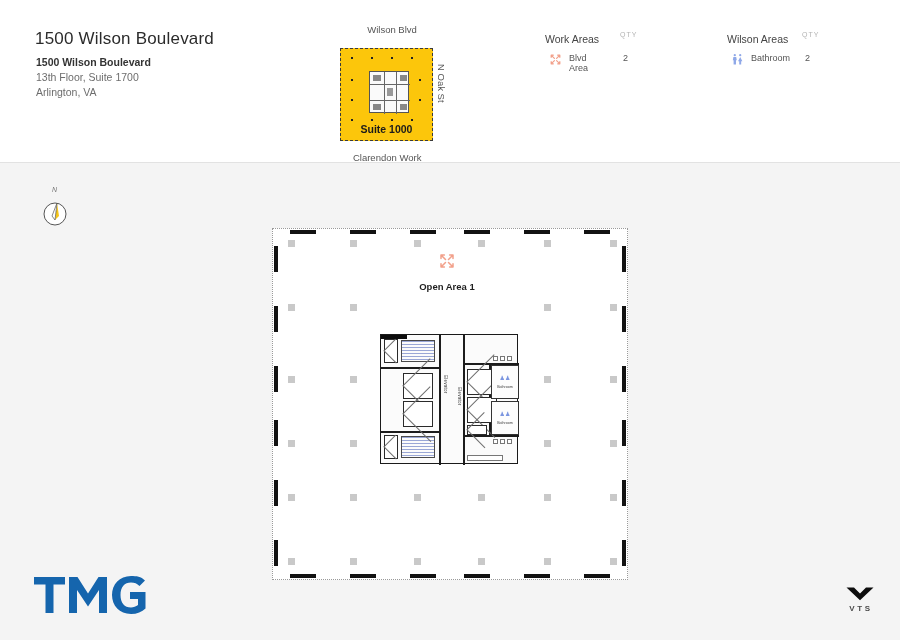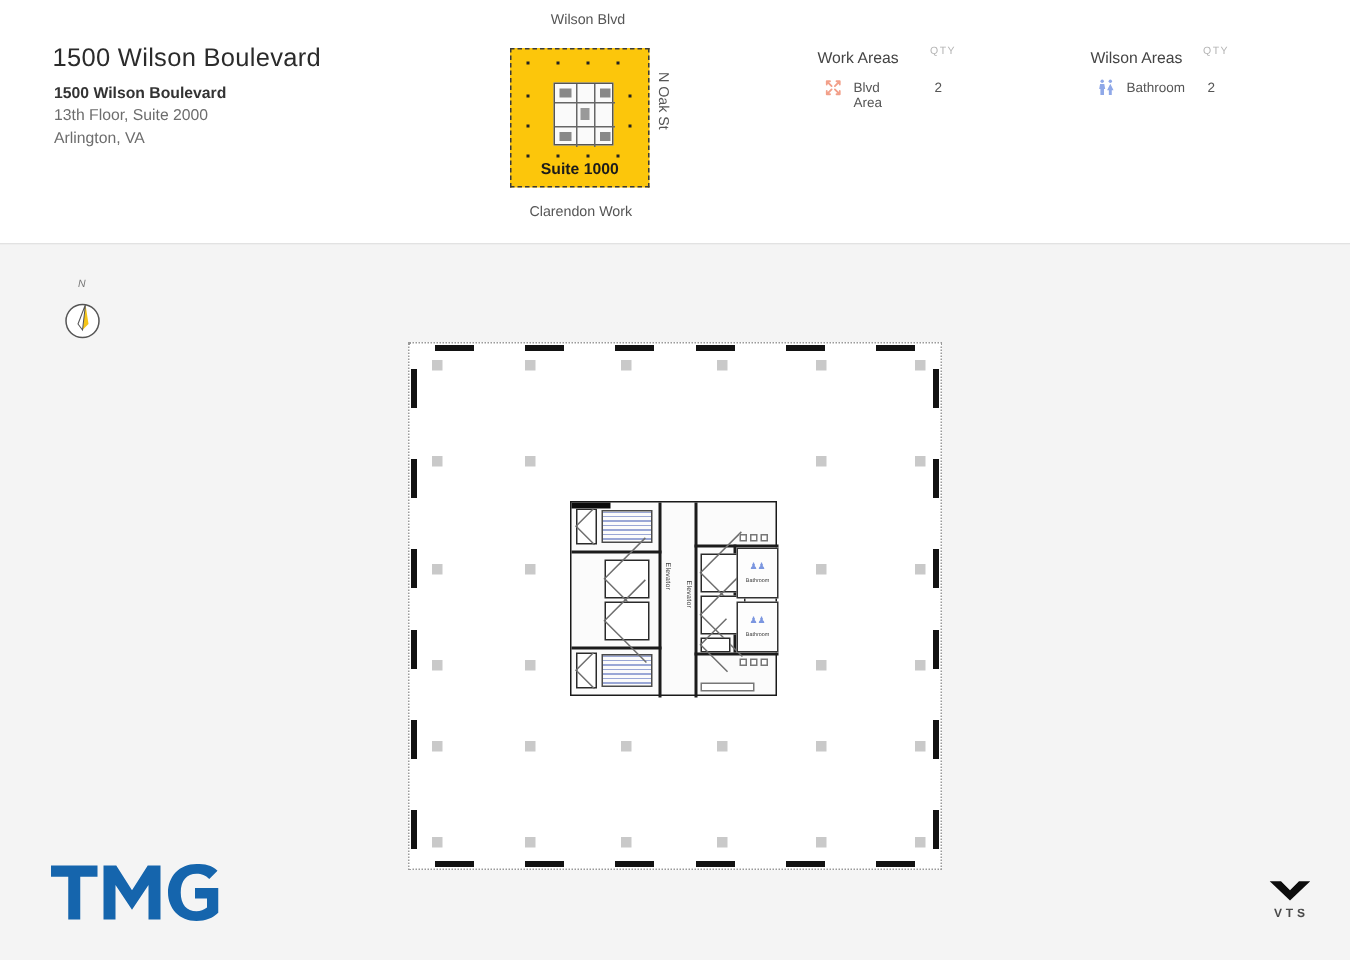--- a/index.html
+++ b/index.html
@@ -21,21 +21,21 @@
   .bldg-title {
     position: absolute; left: 35px; top: 29px;
     font-size: 17px; font-weight: 400; color: #2b2b2b;
     letter-spacing: .2px;
   }
   .addr-block { position: absolute; left: 36px; top: 55px; }
   .addr-name { font-size: 10.5px; font-weight: 700; color: #333; line-height: 15px; }
   .addr-line { font-size: 10.5px; font-weight: 400; color: #6d6d6d; line-height: 15px; }
 
   
-  .keymap { position: absolute; left: 332px; top: 8px; width: 120px; height: 145px; }
+  .keymap { position: absolute; left: 332px; top: 24px; width: 120px; height: 145px; }
   .km-street {
     position: absolute; font-size: 9.5px; color: #555; white-space: nowrap;
   }
   .km-top { left: 50%; top: 0; transform: translateX(-50%); }
   .km-bottom { left: 46%; top: 128px; transform: translateX(-50%); }
   .km-right {
     left: 104px; top: 40px;
     writing-mode: vertical-rl; text-orientation: mixed;
   }
   .km-block {
@@ -146,21 +146,21 @@
 <body>
 
 <div id="root">
 
   <div class="header">
 
     <div class="bldg-title">1500 Wilson Boulevard</div>
 
     <div class="addr-block">
       <div class="addr-name">1500 Wilson Boulevard</div>
-      <div class="addr-line">13th Floor, Suite 2000</div>
+      <div class="addr-line">13th Floor, Suite 1700</div>
       <div class="addr-line">Arlington, VA</div>
     </div>
 
     <div class="keymap">
       <div class="km-street km-top">Wilson Blvd</div>
       <div class="km-street km-bottom">Clarendon Work</div>
       <div class="km-street km-right">N Oak St</div>
 
       <div class="km-block">
         <span class="km-dot" style="left:10px;top:8px"></span>
@@ -345,20 +345,31 @@
 
       <div class="fixt" style="left:112px; top:21px; width:5px; height:5px"></div>
       <div class="fixt" style="left:119px; top:21px; width:5px; height:5px"></div>
       <div class="fixt" style="left:126px; top:21px; width:5px; height:5px"></div>
       <div class="fixt" style="left:112px; top:104px; width:5px; height:5px"></div>
       <div class="fixt" style="left:119px; top:104px; width:5px; height:5px"></div>
       <div class="fixt" style="left:126px; top:104px; width:5px; height:5px"></div>
       <div class="fixt" style="left:86px;  top:120px; width:36px; height:6px"></div>
     </div>
 
+    <div class="oa" style="left:115px; top:24px">
+      <span class="oa-ico">
+        <svg viewBox="0 0 24 24" width="18" height="18" fill="none" stroke="#f2a08a" stroke-width="2" stroke-linecap="round" stroke-linejoin="round">
+          <path d="M4 4 L10 10 M4 4 L4 8.5 M4 4 L8.5 4"></path>
+          <path d="M20 4 L14 10 M20 4 L20 8.5 M20 4 L15.5 4"></path>
+          <path d="M4 20 L10 14 M4 20 L4 15.5 M4 20 L8.5 20"></path>
+          <path d="M20 20 L14 14 M20 20 L20 15.5 M20 20 L15.5 20"></path>
+        </svg>
+      </span>
+      <span class="oa-lbl">Open Area 1</span>
+    </div>
 
   </div>
 
   <div class="tmg">
     <svg viewBox="0 0 232 88" width="116" height="44">
       <g fill="#1565ad">
         <path d="M2 8h62v15H41v57H25V23H2z"></path>
         <path d="M72 8h17l21 33 21-33h17v72h-16V34l-22 33-22-33v46H72z"></path>
       </g>
       <path d="M196 6c-23 0-38 17-38 38s15 38 38 38c12 0 22-4 29-11V38h-31v14h16v12c-4 3-9 5-14 5-13 0-21-9-21-25s8-25 21-25c7 0 12 2 17 7l11-11c-8-8-17-9-28-9z" fill="#1565ad"></path>

